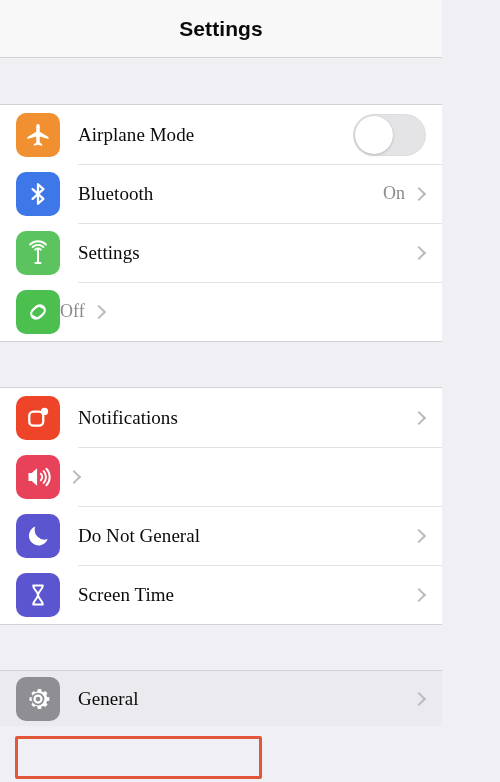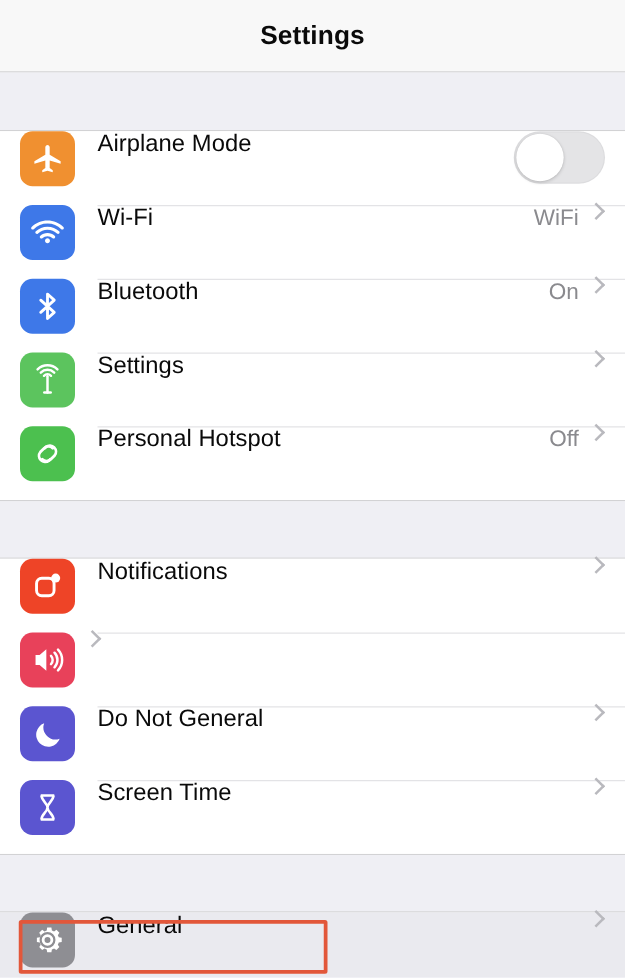--- a/index.html
+++ b/index.html
@@ -3,43 +3,43 @@
 <meta charset="utf-8">
 <style>
   * { margin:0; padding:0; box-sizing:border-box; }
   html, body {
     width:500px; height:782px;
     font-family:"Liberation Sans", sans-serif;
     background:#EFEFF4;
     -webkit-font-smoothing:antialiased;
     overflow:hidden;
   }
-  .screen { position:relative; width:500px; height:782px; background:#EFEFF4; }
+  .screen { position:relative; width:442px; height:782px; background:#EFEFF4; }
 
   
   .navbar {
     height:58px; background:#F8F8F8;
     display:flex; align-items:center; justify-content:center;
     border-bottom:1px solid #D2D2D4;
   }
   .nav-title { font-size:21px; font-weight:bold; color:#0A0A0A; letter-spacing:.1px; }
 
   
   .gap { background:#EFEFF4; }
   .gap-top   { height:46px; }
   .gap-mid   { height:45px; }
   .gap-mid2  { height:45px; }
 
   .group { background:#FFFFFF; border-top:1px solid #D2D2D4; border-bottom:1px solid #D2D2D4; }
   .group.plain { border-bottom:none; }
 
   
   .row {
-    position:relative; display:flex; 
-    height:59px; padding-left:16px; background:#FFFFFF;
+    position:relative; display:flex; align-items:center;
+    height:59px; padding-left:16px; background:#FFFFFF;font-family:Liberation Serif, serif;
   }
   .row + .row::before {
     content:""; position:absolute; left:78px; right:0; top:0;
     height:1px; background:#E3E3E6;
   }
   .row-label { font-size:19px; color:#0A0A0A; margin-left:18px; flex:1; letter-spacing:.05px; }
   .row-value { font-size:18px; color:#8A8A8E; margin-right:9px; }
   .chev {
     width:10px; height:10px; margin-right:18px;
     border-right:2px solid #B9B9BE; border-top:2px solid #B9B9BE;
@@ -91,33 +91,20 @@
         <svg width="28" height="28" viewBox="0 0 24 24" fill="#fff">
           <path d="M21 15.5v-1.8l-7.5-4.4V4.1c0-.9-.7-1.6-1.5-1.6s-1.5.7-1.5 1.6v5.2L3 13.7v1.8l7.5-2.3v5.2l-2.1 1.5v1.4l3.6-1 3.6 1v-1.4l-2.1-1.5v-5.2L21 15.5z"></path>
         </svg>
       </div>
       <div class="row-label">Airplane Mode</div>
       <div class="toggle">
         <div class="knob"></div>
       </div>
     </div>
 
-    <div class="row">
-      <div class="tile" style="background:#3E78E8">
-        <svg width="28" height="28" viewBox="0 0 24 24" fill="#fff">
-          <path d="M12 19.4c.9 0 1.7-.8 1.7-1.7S12.9 16 12 16s-1.7.8-1.7 1.7.8 1.7 1.7 1.7z"></path>
-          <path d="M12 12.4c-1.9 0-3.6.7-4.9 1.9-.5.4-.5 1.1-.1 1.5.4.4 1.1.5 1.5.1.9-.9 2.2-1.4 3.5-1.4s2.6.5 3.5 1.4c.4.4 1.1.4 1.5-.1.4-.4.4-1.1-.1-1.5-1.3-1.2-3-1.9-4.9-1.9z"></path>
-          <path d="M12 8c-3.1 0-5.9 1.2-8 3.2-.4.4-.5 1.1 0 1.5.4.4 1.1.5 1.5 0 1.7-1.6 4-2.6 6.5-2.6s4.8 1 6.5 2.6c.4.4 1.1.4 1.5 0 .4-.4.4-1.1 0-1.5C17.9 9.2 15.1 8 12 8z"></path>
-          <path d="M12 3.8c-4.2 0-8.1 1.7-10.9 4.4-.4.4-.4 1.1 0 1.5.4.4 1.1.4 1.5 0C5 7.3 8.3 5.9 12 5.9s7 1.4 9.4 3.8c.4.4 1.1.4 1.5 0 .4-.4.4-1.1 0-1.5C20.1 5.5 16.2 3.8 12 3.8z"></path>
-        </svg>
-      </div>
-      <div class="row-label">Wi-Fi</div>
-      <div class="row-value">WiFi</div>
-      <div class="chev"></div>
-    </div>
 
     <div class="row">
       <div class="tile" style="background:#3E78E8">
         <svg width="26" height="26" viewBox="0 0 24 24" fill="none" stroke="#fff" stroke-width="2.1" stroke-linecap="round" stroke-linejoin="round">
           <path d="M7 7.5l10 9L12 21V3l5 4.5-10 9"></path>
         </svg>
       </div>
       <div class="row-label">Bluetooth</div>
       <div class="row-value">On</div>
       <div class="chev"></div>
@@ -138,21 +125,20 @@
       <div class="chev"></div>
     </div>
 
     <div class="row">
       <div class="tile" style="background:#4CC04F">
         <svg width="28" height="28" viewBox="0 0 24 24" fill="none" stroke="#fff" stroke-width="1.9" stroke-linecap="round">
           <path d="M15.6 8.2a4.2 4.2 0 0 0-5.9 0l-2.6 2.6a4.2 4.2 0 0 0 5.9 5.9l.9-.9"></path>
           <path d="M8.4 15.8a4.2 4.2 0 0 0 5.9 0l2.6-2.6a4.2 4.2 0 0 0-5.9-5.9l-.9.9"></path>
         </svg>
       </div>
-      <div class="row-label">Personal Hotspot</div>
       <div class="row-value">Off</div>
       <div class="chev"></div>
     </div>
   </div>
 
   <div class="gap gap-mid"></div>
 
   <div class="group">
 
     <div class="row">

